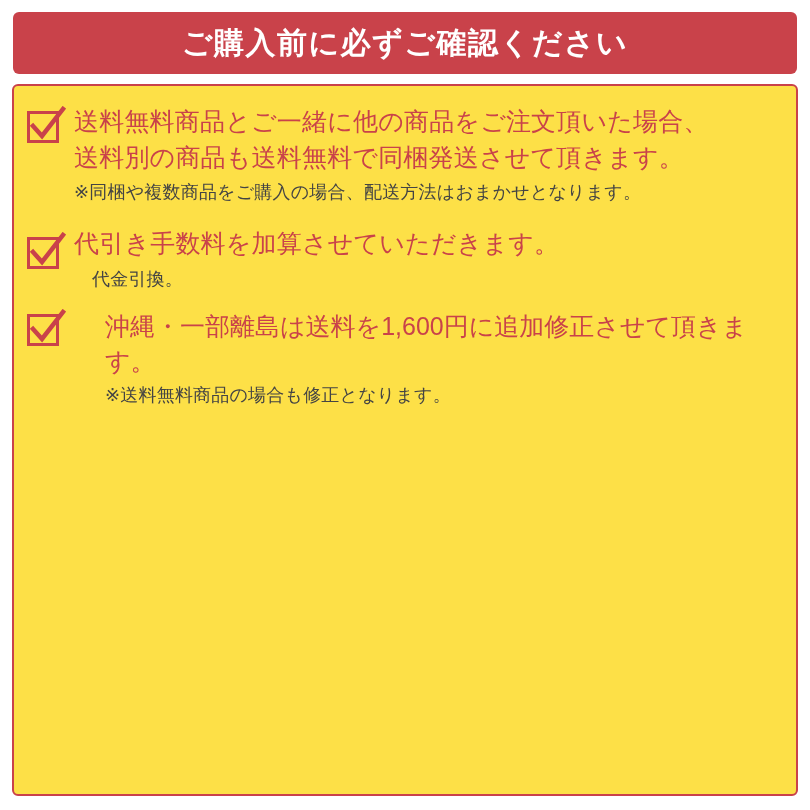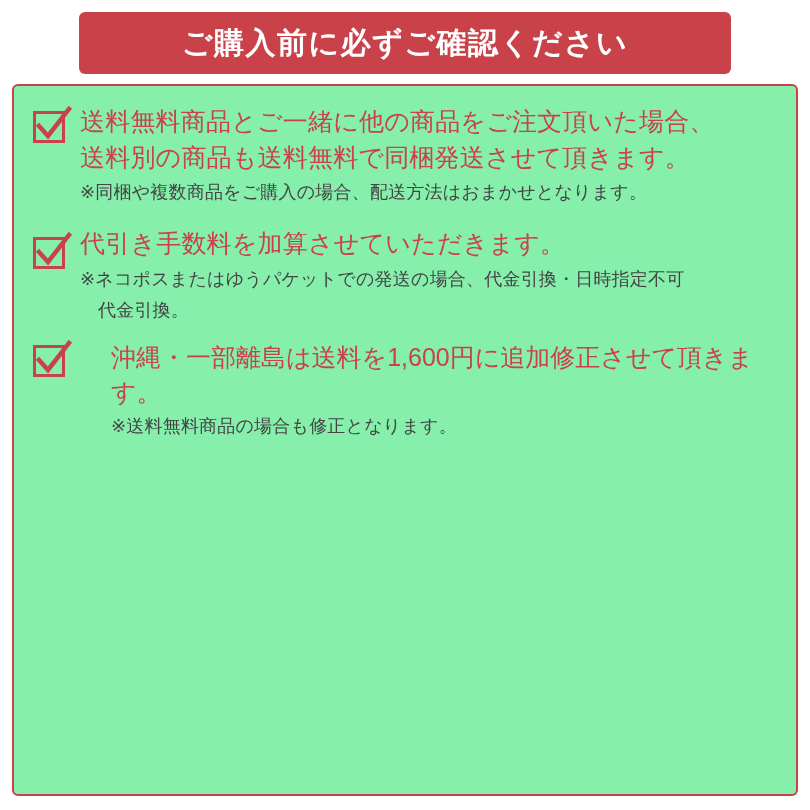--- a/index.html
+++ b/index.html
@@ -19,21 +19,21 @@
     width: 810px;
     height: 810px;
     box-sizing: border-box;
     padding: 12px 12px 12px 12px;
     background: #ffffff;
   }
 
   
   .header {
     box-sizing: border-box;
-    width: 652px;
+    width: 784px;
     height: 62px;
     margin: 0 auto;
     background: #c9424a;
     border-radius: 6px;
     display: flex;
     align-items: center;
     justify-content: center;
   }
   .header-title {
     color: #ffffff;
@@ -45,22 +45,22 @@
   }
 
   
   .card {
     box-sizing: border-box;
     width: 786px;
     height: 712px;
     margin: 10px auto 0 auto;
     border: 2px solid #c9424a;
     border-radius: 6px;
-    background: #86efac;
-    padding: 18px 22px 10px 18px;
+    background: #fde047;
+    padding: 18px 22px 10px 12px;
   }
 
   .item {
     display: flex;
     align-items: flex-start;
     margin-bottom: 14px;
   }
 
   .check {
     flex: 0 0 auto;
@@ -138,21 +138,20 @@
 
     <div class="item item-2">
       <div class="check">
         <svg viewBox="0 0 40 40" xmlns="http://www.w3.org/2000/svg" aria-hidden="true">
           <rect x="2.5" y="6.5" width="29" height="29" fill="none" stroke="#c9424a" stroke-width="3"></rect>
           <path d="M7 20 L16 30 L37 3" fill="none" stroke="#c9424a" stroke-width="4.5" stroke-linecap="square" stroke-linejoin="miter"></path>
         </svg>
       </div>
       <div class="item-body">
         <div class="main-line">代引き手数料を加算させていただきます。</div>
-        <div class="sub-line">※ネコポスまたはゆうパケットでの発送の場合、代金引換・日時指定不可</div>
         <div class="sub-line">
           <span class="indent">代金引換。</span>
         </div>
       </div>
     </div>
 
     <div class="item item-3">
       <div class="check">
         <svg viewBox="0 0 40 40" xmlns="http://www.w3.org/2000/svg" aria-hidden="true">
           <rect x="2.5" y="6.5" width="29" height="29" fill="none" stroke="#c9424a" stroke-width="3"></rect>

